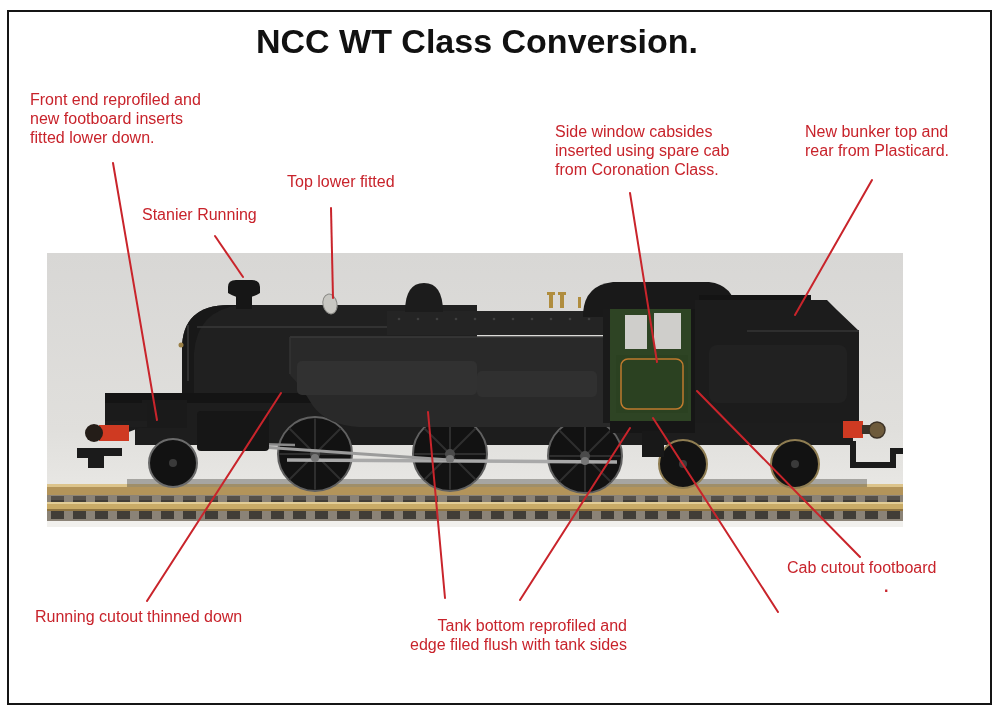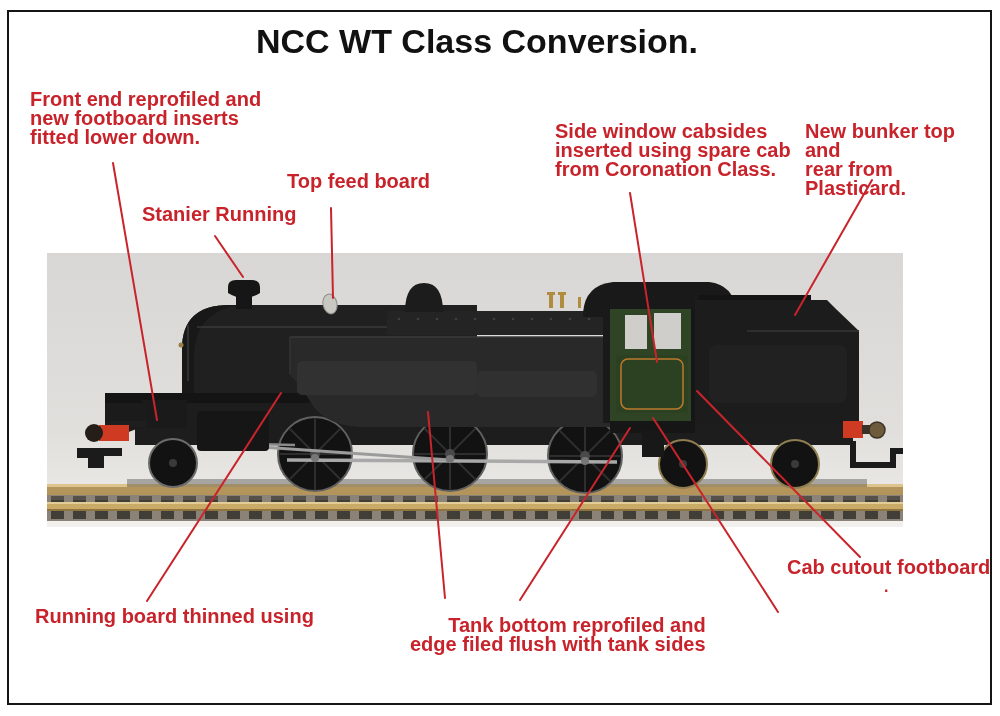--- a/index.html
+++ b/index.html
@@ -2,21 +2,21 @@
 <html><head>
 <meta charset="utf-8">
 <style>
   html,body{margin:0;padding:0;background:#ffffff;}
   #page{position:relative;width:992px;height:716px;background:#ffffff;overflow:hidden;
         font-family:"Liberation Sans", sans-serif;}
   #frame{position:absolute;left:7px;top:10px;width:981px;height:691px;
          border:2px solid #151515;background:#ffffff;}
   #title{position:absolute;left:0px;top:22px;width:954px;text-align:center;
          font-size:34px;font-weight:bold;color:#111111;letter-spacing:0px;}
-  .note{position:absolute;color:#c8232b;font-size:20px;font-weight:bold;
+  .note{position:absolute;color:#c8232b;font-size:16px;font-weight:normal;
         line-height:19px;white-space:pre-line;}
   #photo{position:absolute;left:47px;top:253px;width:856px;height:274px;}
   #leaders{position:absolute;left:0;top:0;width:1000px;height:716px;pointer-events:none;}
   .dot{position:absolute;color:#c8232b;font-size:16px;font-weight:bold;}
 </style>
 </head>
 <body>
 
 <div id="page">
   <div id="frame"></div>
@@ -215,24 +215,24 @@
       <line x1="520" y1="600" x2="630" y2="428"></line>
       <line x1="860" y1="557" x2="697" y2="391"></line>
       <line x1="653" y1="418" x2="778" y2="612"></line>
     </g>
   </svg>
 
   <div class="note" style="left:30px; top:90px;">Front end reprofiled and
 new footboard inserts
 fitted lower down.</div>
   <div class="note" style="left:142px;top:205px;">Stanier Running</div>
-  <div class="note" style="left:287px;top:172px;">Top feed board</div>
+  <div class="note" style="left:287px;top:172px;">Top lower fitted</div>
   <div class="note" style="left:555px;top:122px;">Side window cabsides
 inserted using spare cab
 from Coronation Class.</div>
   <div class="note" style="left:805px;top:122px;">New bunker top and
 rear from Plasticard.</div>
-  <div class="note" style="left:35px; top:607px;">Running board thinned using</div>
+  <div class="note" style="left:35px; top:607px;">Running cutout thinned down</div>
   <div class="note" style="left:410px;top:616px;text-align:right;">Tank bottom reprofiled and
 edge filed flush with tank sides</div>
   <div class="note" style="left:787px;top:558px;">Cab cutout footboard</div>
   <div class="dot" style="left:884px;top:578px;">.</div>
 </div>
 
 </body></html>

